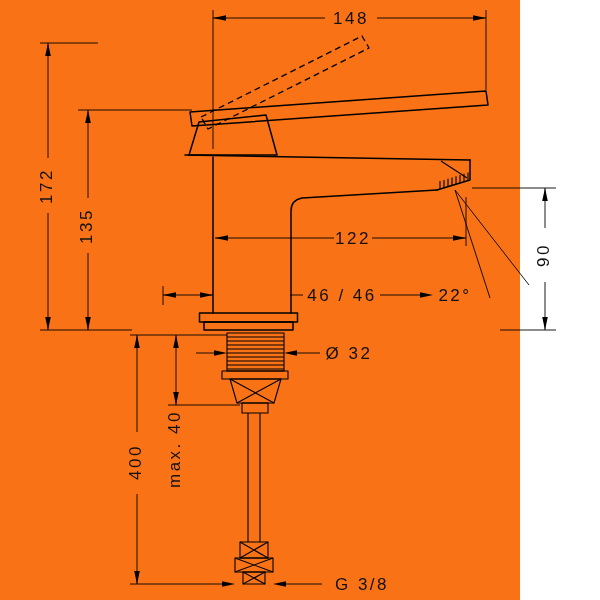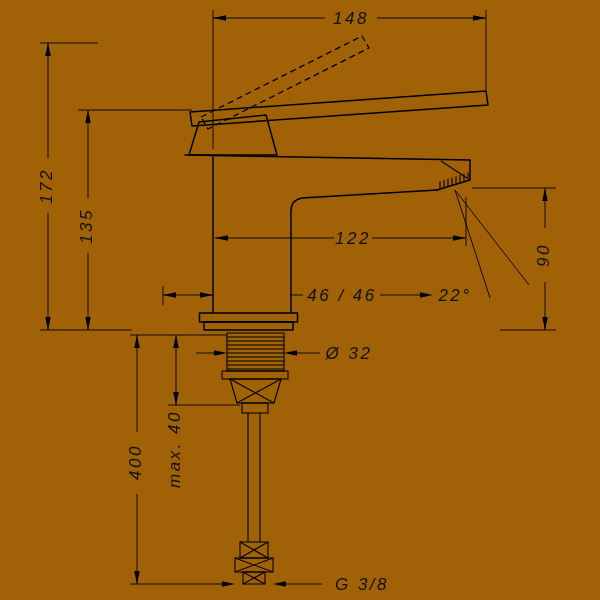--- a/index.html
+++ b/index.html
@@ -3,25 +3,24 @@
 <meta charset="utf-8">
 <style>
   html, body {
     margin: 0;
     padding: 0;
     width: 600px;
     height: 600px;
     background: #ffffff;
   }
   .stage {
-    width: 600px;
+    width: 520px;
     height: 600px;
     position: relative;
-    background: #a16207;
-    font-style: italic;
+    background: #f97316;
   }
   svg { display: block; }
   .outline {
     fill: none;
     stroke: #000000;
     stroke-width: 1.5;
     stroke-linejoin: round;
     stroke-linecap: round;
   }
   .detail {

